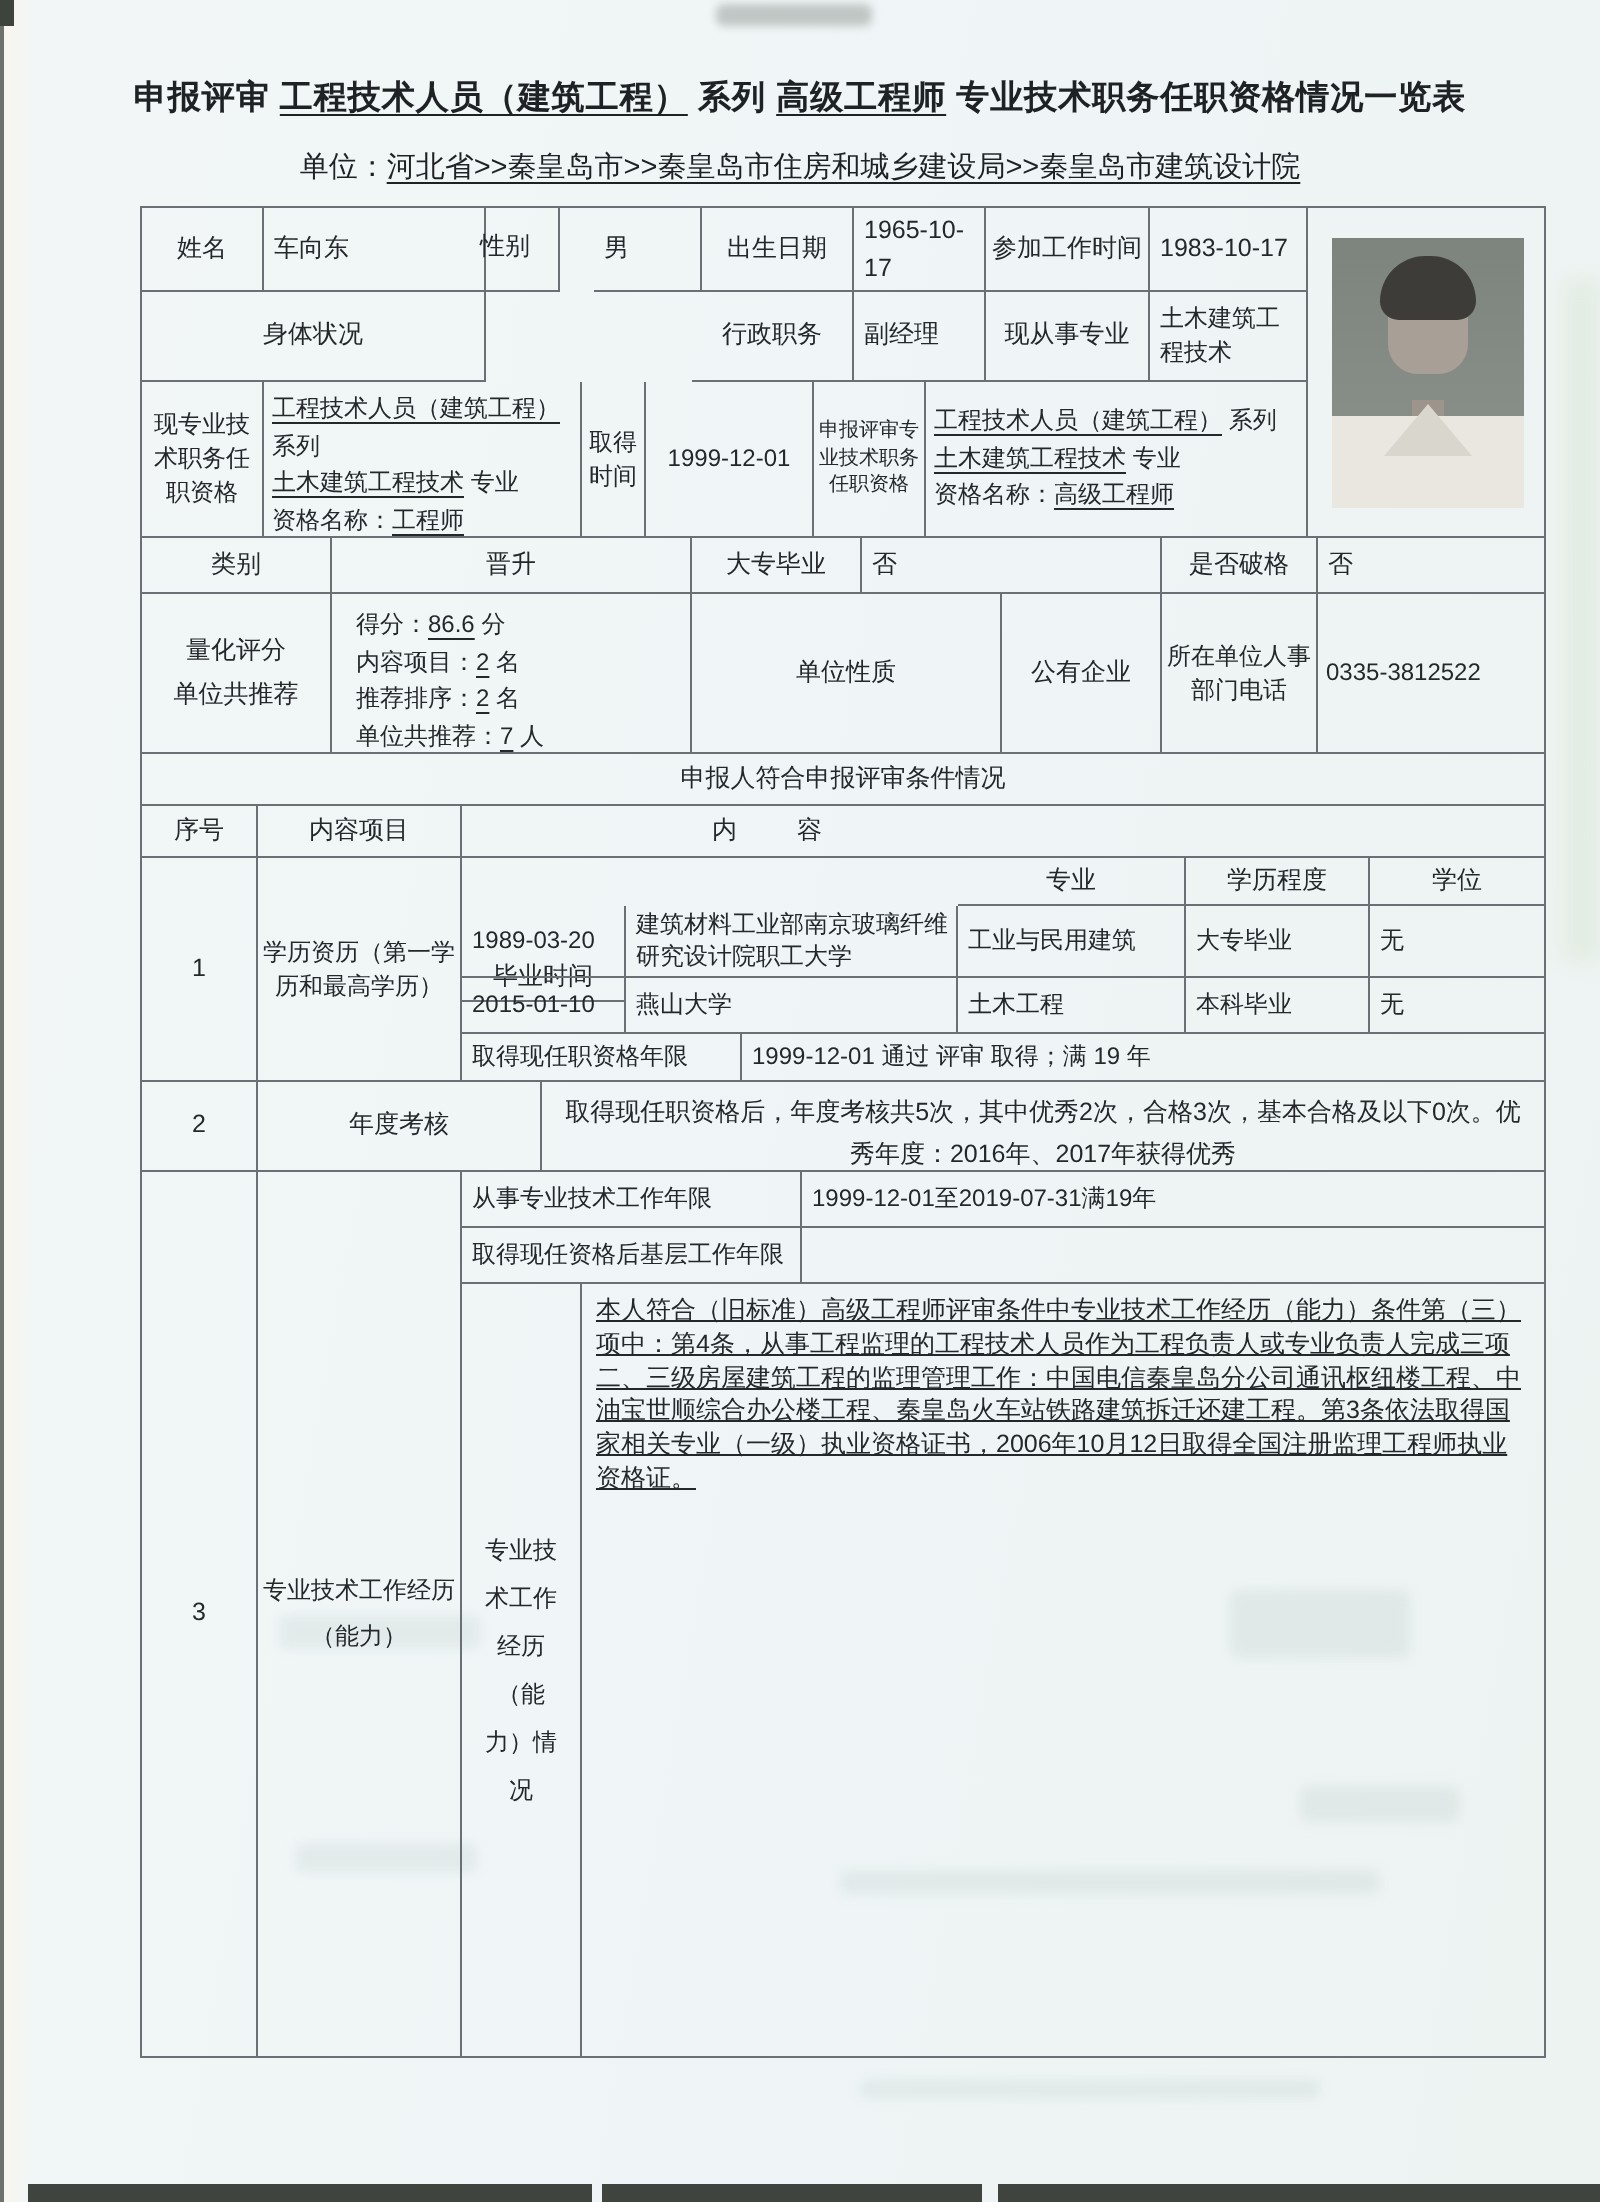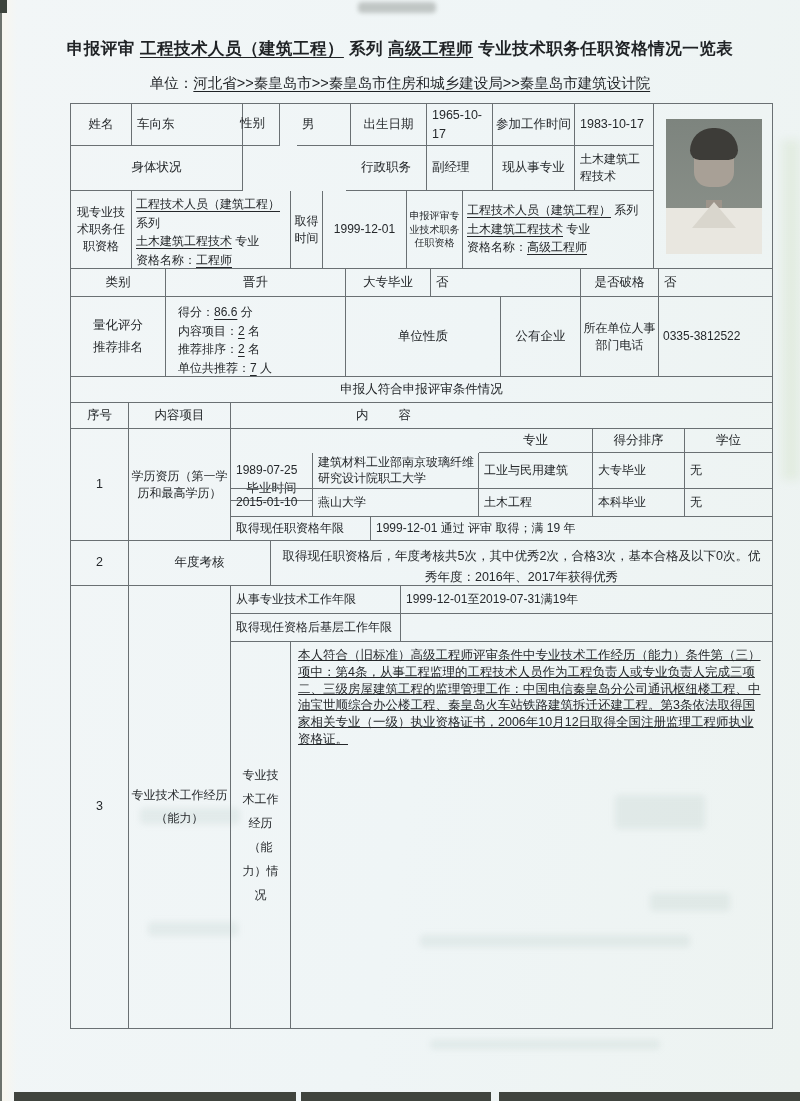--- a/index.html
+++ b/index.html
@@ -114,21 +114,21 @@
 
     <div class="c" style="left:0;top:165px;width:95px;height:28px;">类别</div>
     <div class="c" style="left:95px;top:165px;width:180px;height:28px;">晋升</div>
     <div class="c" style="left:275px;top:165px;width:85px;height:28px;">大专毕业</div>
     <div class="c lt" style="left:360px;top:165px;width:150px;height:28px;">否</div>
     <div class="c" style="left:510px;top:165px;width:78px;height:28px;">是否破格</div>
     <div class="c lt" style="left:588px;top:165px;width:114px;height:28px;">否</div>
 
     <div class="c col" style="left:0;top:193px;width:95px;height:80px;">
       <span>量化评分</span>
-      <span>推荐排名</span>
+      <span>单位共推荐</span>
     </div>
     <div class="c blk s12" style="left:95px;top:193px;width:180px;height:80px;padding-left:12px;padding-top:6px;">
       <div class="qline"><span>得分：</span><span class="u">86.6</span><span> 分</span></div>
       <div class="qline"><span>内容项目：</span><span class="u">2</span><span> 名</span></div>
       <div class="qline"><span>推荐排序：</span><span class="u">2</span><span> 名</span></div>
       <div class="qline"><span>单位共推荐：</span><span class="u">7</span><span> 人</span></div>
     </div>
     <div class="c" style="left:275px;top:193px;width:155px;height:80px;">单位性质</div>
     <div class="c" style="left:430px;top:193px;width:80px;height:80px;">公有企业</div>
     <div class="c s12" style="left:510px;top:193px;width:78px;height:80px;">所在单位人事部门电话</div>
@@ -141,24 +141,24 @@
     <div class="c" style="left:160px;top:299px;width:542px;height:26px;justify-content:flex-start;padding-left:125px;">
       <span>内</span>
         <span class="gapspan"></span>
         <span>容</span>
     </div>
 
     <div class="c" style="left:0;top:325px;width:58px;height:112px;">1</div>
     <div class="c s12" style="left:58px;top:325px;width:102px;height:112px;">学历资历（第一学历和最高学历）</div>
     <div class="c" style="left:160px;top:325px;width:82px;height:24px;margin-top:48px;">毕业时间</div>
     <div class="c" style="left:408px;top:325px;width:114px;height:24px;">专业</div>
-    <div class="c" style="left:522px;top:325px;width:92px;height:24px;">得分排序</div>
+    <div class="c" style="left:522px;top:325px;width:92px;height:24px;">学历程度</div>
     <div class="c" style="left:614px;top:325px;width:88px;height:24px;">学位</div>
 
-    <div class="c lt s12" style="left:160px;top:349px;width:82px;height:36px;">1989-07-25</div>
+    <div class="c lt s12" style="left:160px;top:349px;width:82px;height:36px;">1989-03-20</div>
     <div class="c lt s12" style="left:242px;top:349px;width:166px;height:36px;line-height:1.3;">建筑材料工业部南京玻璃纤维研究设计院职工大学</div>
     <div class="c lt s12" style="left:408px;top:349px;width:114px;height:36px;">工业与民用建筑</div>
     <div class="c lt s12" style="left:522px;top:349px;width:92px;height:36px;">大专毕业</div>
     <div class="c lt s12" style="left:614px;top:349px;width:88px;height:36px;">无</div>
 
     <div class="c lt s12" style="left:160px;top:385px;width:82px;height:28px;">2015-01-10</div>
     <div class="c lt s12" style="left:242px;top:385px;width:166px;height:28px;">燕山大学</div>
     <div class="c lt s12" style="left:408px;top:385px;width:114px;height:28px;">土木工程</div>
     <div class="c lt s12" style="left:522px;top:385px;width:92px;height:28px;">本科毕业</div>
     <div class="c lt s12" style="left:614px;top:385px;width:88px;height:28px;">无</div>

